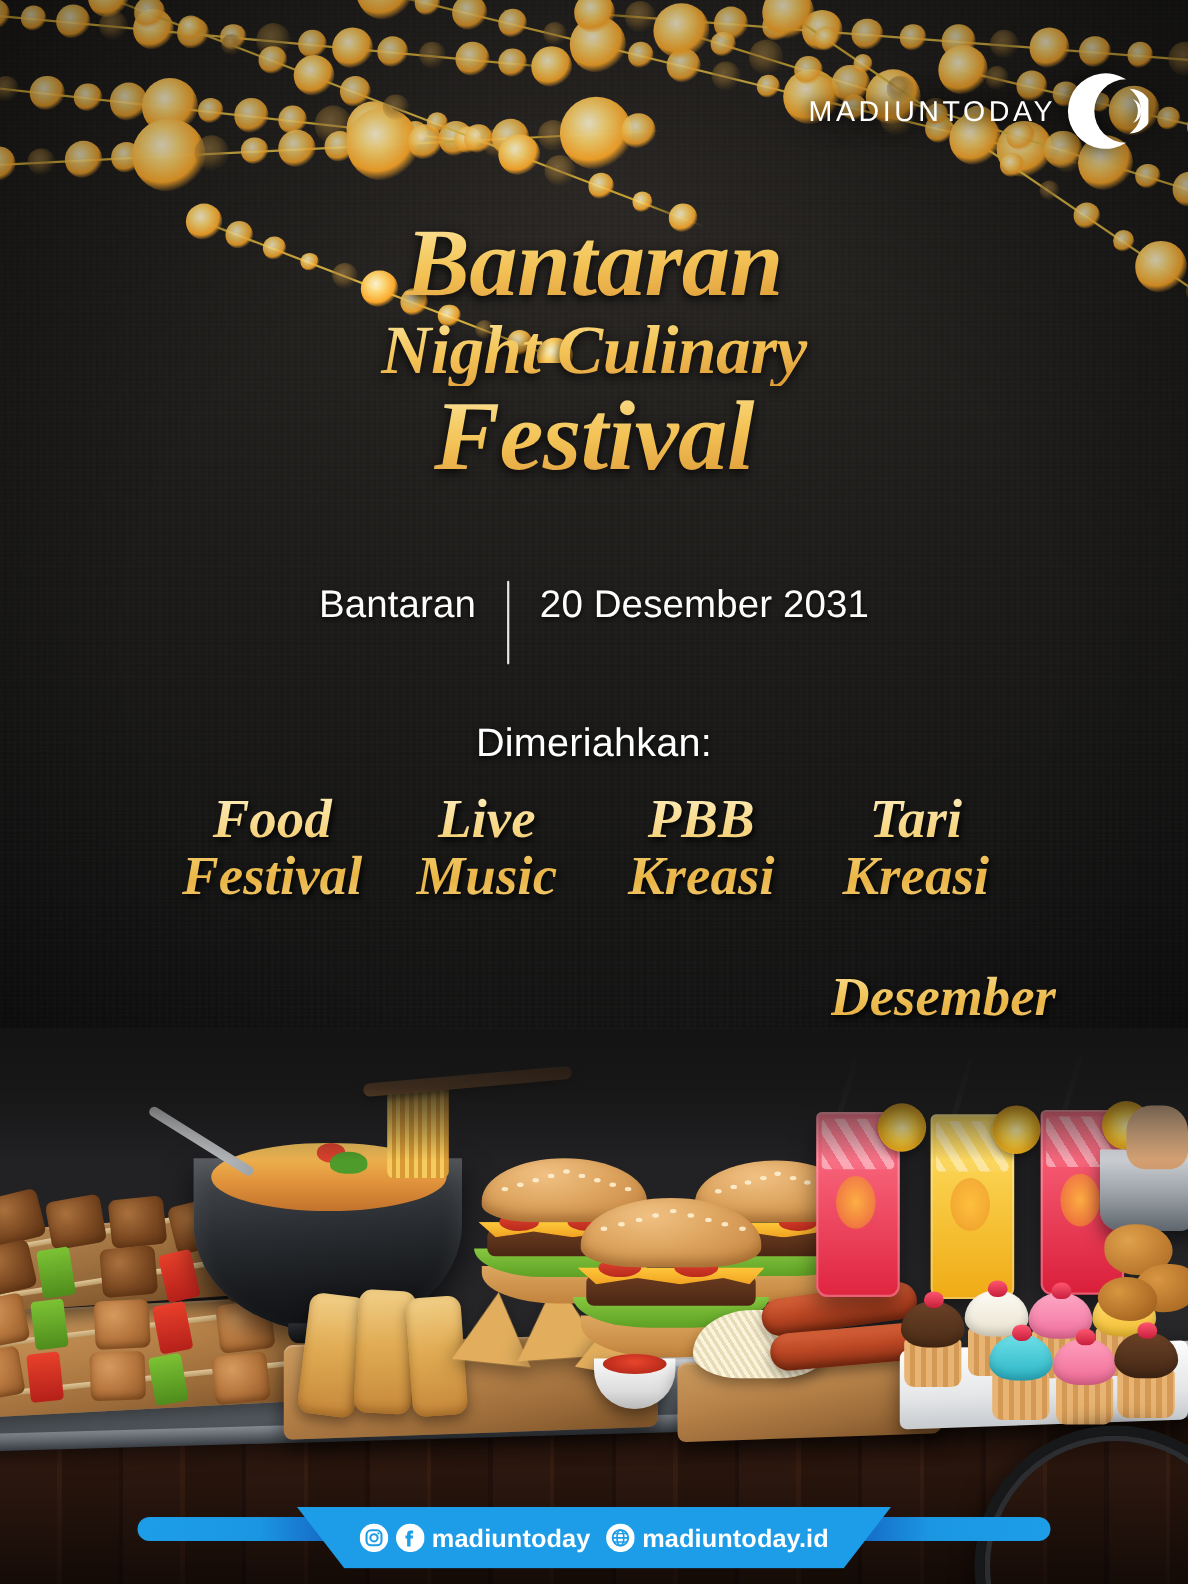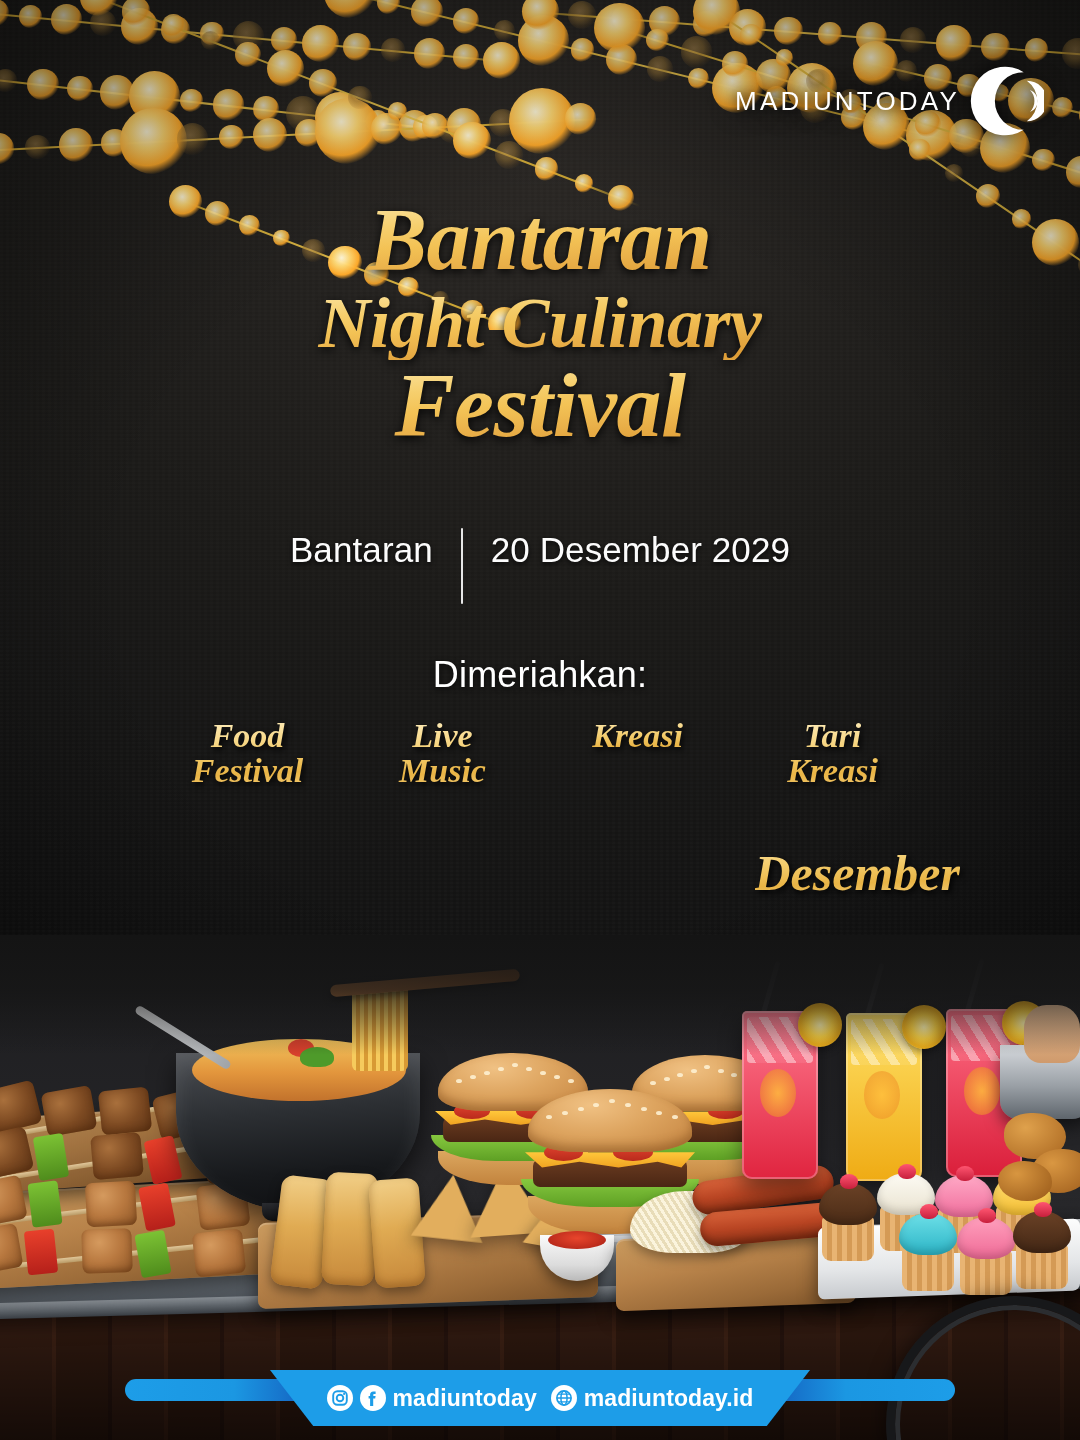--- a/index.html
+++ b/index.html
@@ -81,21 +81,21 @@
     font-size:92px;line-height:1.03;
     letter-spacing:-0.5px;
     background:linear-gradient(177deg,
         #fdf0c2 0%, #fbe3a0 17%, #f6cf6d 36%,
         #f3c255 50%, #eab14a 64%, #dd9b34 82%, #f2c468 100%);
     -webkit-background-clip:text;background-clip:text;
     -webkit-text-fill-color:transparent;color:transparent;
     filter:drop-shadow(0 3px 5px rgba(0,0,0,.85));
   }
   #title .ln.l1{font-size:88px;}
-  #title .ln.l2{font-size:72px;}
+  #title .ln.l2{font-size:63px;}
   #title .ln.l3{font-size:90px;}
 
   
   #info{
     position:absolute;left:0;top:528px;width:1080px;
     display:flex;justify-content:center;align-items:stretch;
     z-index:5;
   }
   #info .col{
     font-size:35px;line-height:1.28;color:#fcfcfc;
@@ -125,21 +125,21 @@
     background:linear-gradient(178deg,#fdf0c5 0%,#f9dd95 26%,#f3cb69 52%,#e9b445 76%,#f4cf7c 100%);
     -webkit-background-clip:text;background-clip:text;
     -webkit-text-fill-color:transparent;color:transparent;
     filter:drop-shadow(2px 3px 3px rgba(0,0,0,.92));
   }
   #lineup .row1{
     display:flex;justify-content:center;align-items:flex-start;
     gap:0;padding:0 150px;
   }
   #lineup .row1 .item{
-    flex:1 1 0;font-size:34px;line-height:1.04;
+    flex:1 1 0;font-size:50px;line-height:1.04;
   }
   #lineup .row2{
     display:flex;justify-content:center;align-items:flex-start;
     margin-top:36px;padding:0 120px;
   }
   #lineup .row2 .big{flex:0 0 auto;font-size:50px;line-height:1.04;text-align:center;}
   #lineup .row2 .spacer{flex:1 1 auto;}
   #lineup .row2 .kara{flex:0 0 auto;font-size:50px;line-height:1.04;align-self:center;padding-top:22px;}
 
   
@@ -473,37 +473,38 @@
     <span class="ln l2">Night Culinary</span>
     <span class="ln l3">Festival</span>
   </h1>
 
   <div id="info">
     <div class="col venue">
       <div>Bantaran</div>
     </div>
     <div class="vrule"></div>
     <div class="col when">
-      <div>20 Desember 2029</div>
+      <div>20 Desember 2031</div>
     </div>
   </div>
 
   <div id="lineup">
     <div class="head">Dimeriahkan:</div>
 
     <div class="row1">
       <div class="item gold">
         <div>Food</div>
         <div>Festival</div>
       </div>
       <div class="item gold">
         <div>Live</div>
         <div>Music</div>
       </div>
       <div class="item gold">
+        <div>PBB</div>
         <div>Kreasi</div>
       </div>
       <div class="item gold">
         <div>Tari</div>
         <div>Kreasi</div>
       </div>
     </div>
 
     <div class="row2">
       <div class="spacer"></div>

